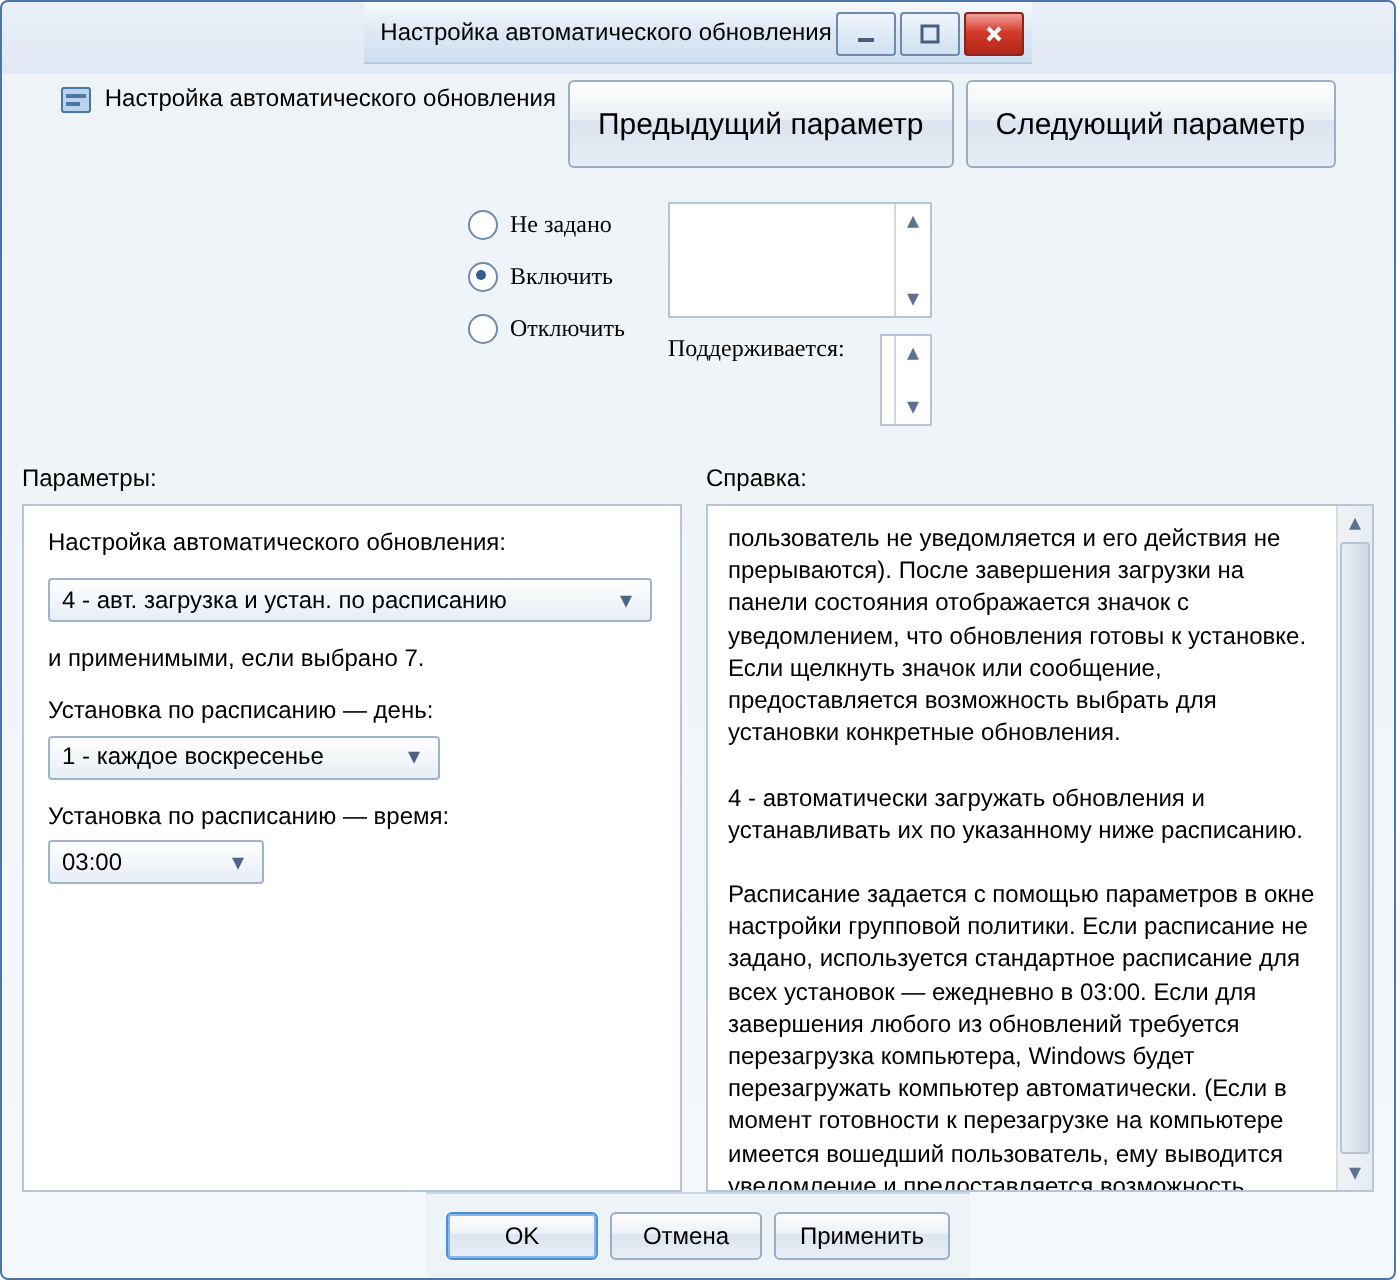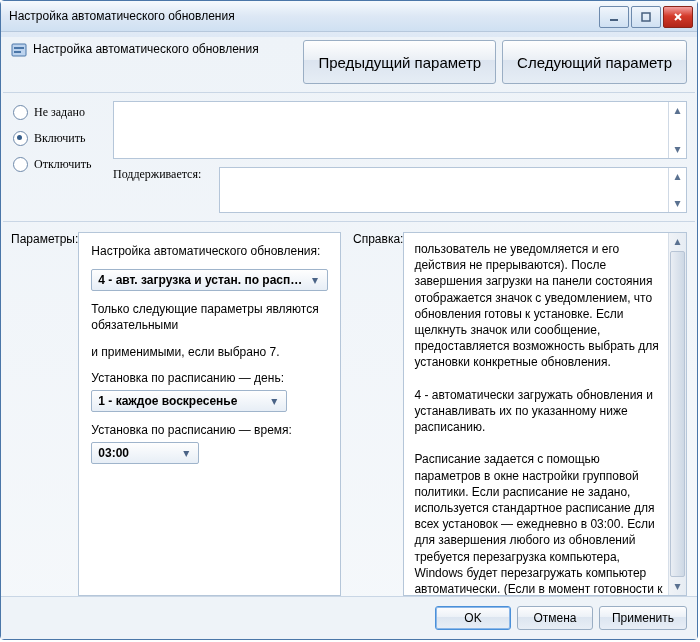--- a/index.html
+++ b/index.html
@@ -15,20 +15,21 @@
   }
   .window {
     width: 698px;
     height: 640px;
     border: 1px solid #4a76a8;
     border-radius: 4px;
     background: linear-gradient(to bottom, #e9eff7 0, #dfe9f5 36px, #eef3f8 36px, #f5f8fb 100%);
     display: flex;
     flex-direction: column;
     box-sizing: border-box;
+    align-items: center;
   }
   
   .titlebar {
     height: 30px;
     background: linear-gradient(to bottom, #f5f9fd 0, #dde8f5 50%, #cfe0f2 100%);
     border-bottom: 1px solid #b6c8dc;
     display: flex;
     align-items: center;
     padding: 0 0 0 8px;
   }
@@ -126,21 +127,21 @@
     border-left:1px solid #cfd9e5;
     display:flex; flex-direction:column; justify-content:space-between;
   }
   .mini-arrow {
     height:17px; display:flex; align-items:center; justify-content:center;
     color:#5a7190;
   }
   .panel-row {
     display:flex; padding:4px 10px 0 10px; gap:12px; flex:1; min-height:0;
   }
-  .panel-col { display:flex; flex-direction:row; min-height:0;}
+  .panel-col { display:flex; flex-direction:column; min-height:0;}
   .panel-col.left { width:330px; flex:none;}
   .panel-col.right { flex:1;}
   .panel-label { height:20px; }
   .panel-box {
     border:1px solid #b5c6d9; background:#fff; padding:10px 12px 10px 12px;
     flex:1; overflow:hidden; box-sizing:border-box; line-height:1.35;
     position:relative;
   }
   .panel-box.right-box { padding:8px 22px 8px 10px;}
   .panel-box .scroll-gutter {
@@ -154,21 +155,21 @@
   .dropdown {
     display:flex; align-items:center; height:22px;
     border:1px solid #9fb4cb; background:linear-gradient(to bottom,#fefefe,#e7eef6);
     padding:0 4px 0 6px; border-radius:2px; margin-top:4px; margin-bottom:10px;
     position:relative; max-width:100%;
     box-sizing:border-box;
   }
   .dropdown.wide { width:302px;}
   .dropdown.mid { width:196px;}
   .dropdown.small { width:108px;}
-  .dropdown .dd-text { flex:1; overflow:hidden; text-overflow:ellipsis; white-space:nowrap;font-weight:bold;}
+  .dropdown .dd-text { flex:1; overflow:hidden; text-overflow:ellipsis; white-space:nowrap;}
   .dd-btn { width:16px; text-align:center; color:#4a6386;}
   .p-text { margin-bottom:10px; }
   .footer {
     height:42px; border-top:1px solid #c9d6e5;
     display:flex; align-items:center; justify-content:flex-end;
     padding:0 10px; gap:6px; background:#eef3f8;
   }
   .btn {
     height:24px; min-width:76px; padding:0 12px;
     border:1px solid #9aaec4; border-radius:3px;
@@ -260,21 +261,20 @@
 
   <div class="panel-row">
     <div class="panel-col left">
       <div class="panel-label">Параметры:</div>
       <div class="panel-box">
         <div class="p-text">Настройка автоматического обновления:</div>
         <div class="dropdown wide">
           <span class="dd-text">4 - авт. загрузка и устан. по расписанию</span>
           <span class="dd-btn">▾</span>
         </div>
-        <div class="p-text">Только следующие параметры являются обязательными</div>
         <div class="p-text">и применимыми, если выбрано 7.</div>
         <div>Установка по расписанию — день:</div>
         <div class="dropdown mid">
           <span class="dd-text">1 - каждое воскресенье</span>
           <span class="dd-btn">▾</span>
         </div>
         <div>Установка по расписанию — время:</div>
         <div class="dropdown small">
           <span class="dd-text">03:00</span>
           <span class="dd-btn">▾</span>

